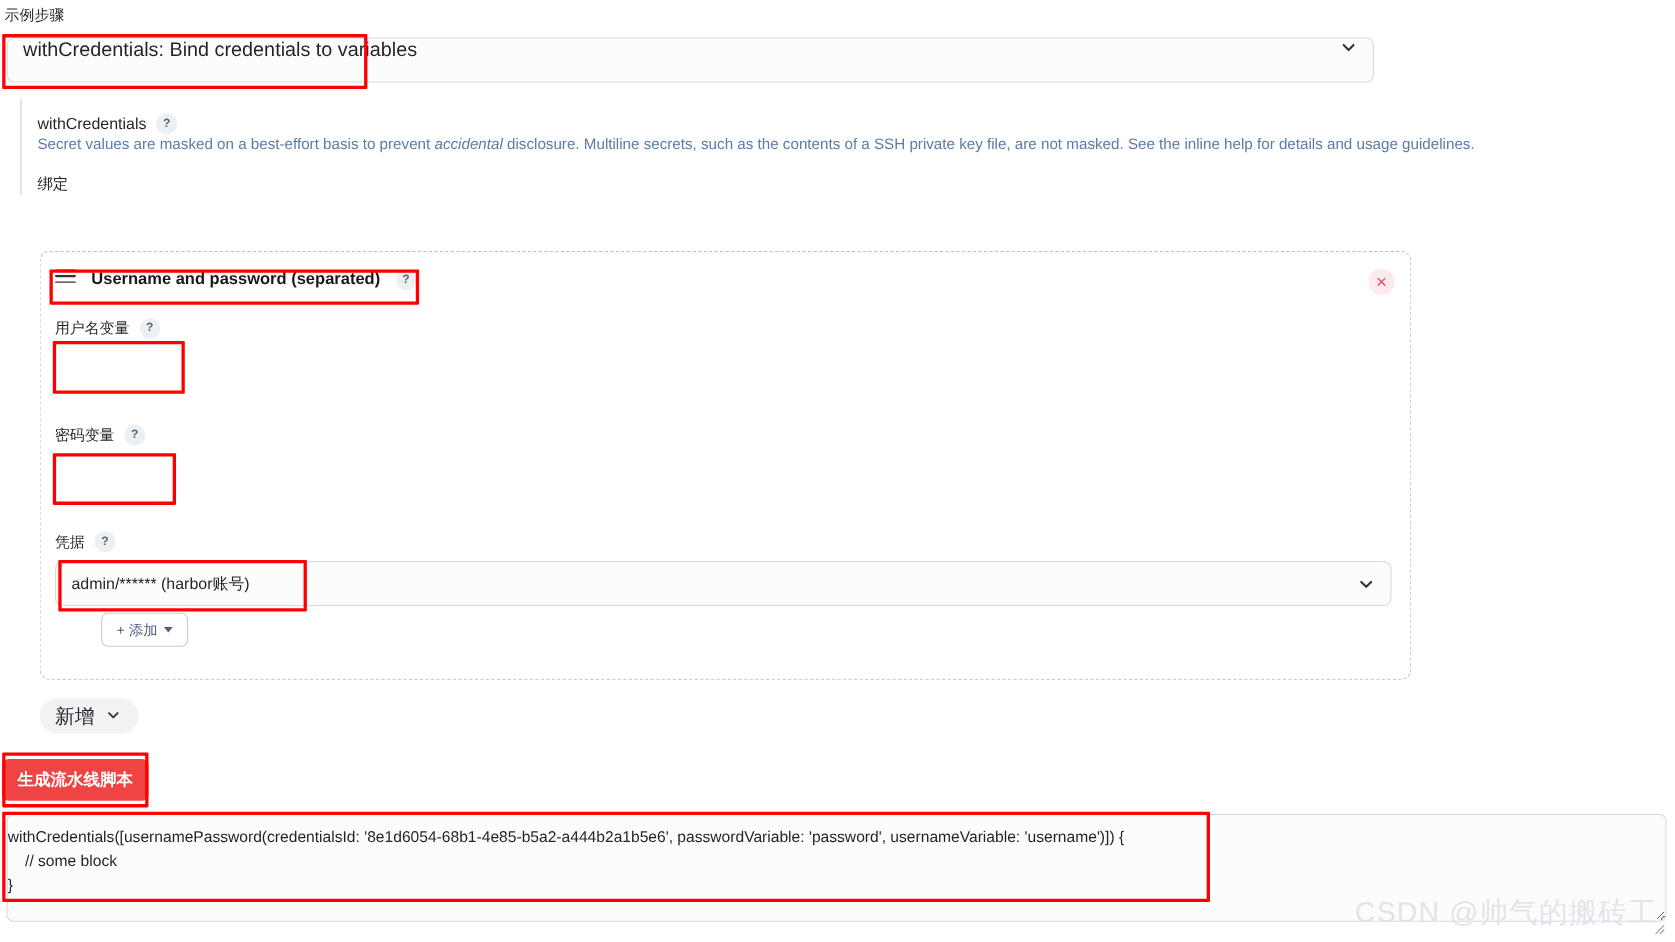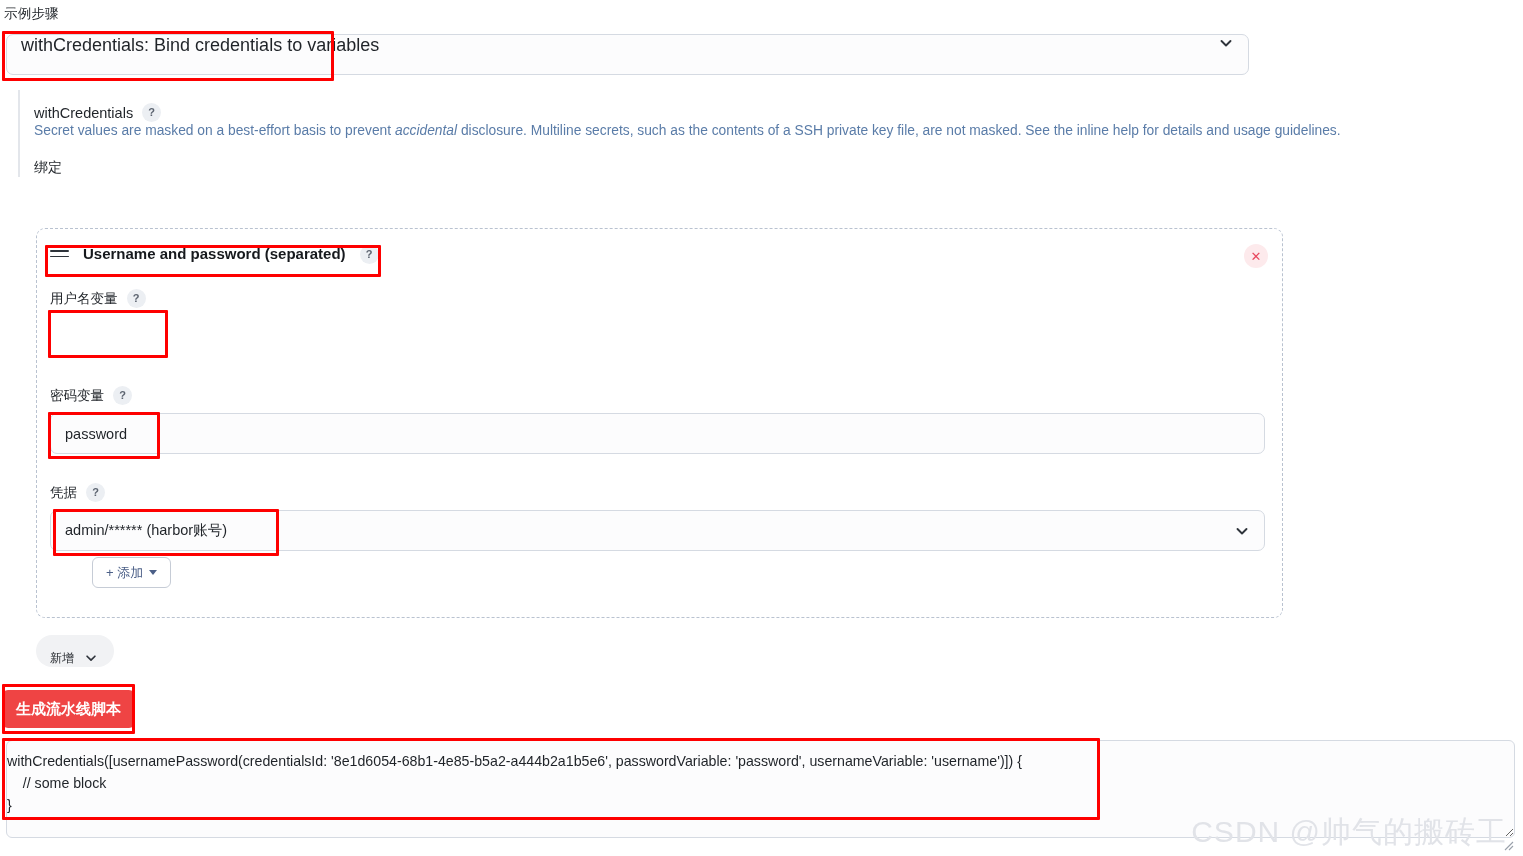--- a/index.html
+++ b/index.html
@@ -221,24 +221,24 @@
 
   .new-btn {
     position: absolute;
     left: 36px;
     top: 635px;
     height: 32px;
     padding: 0 14px;
     background: #f1f2f4;
     border: none;
     border-radius: 16px;
-    font-size: 12px;
+    font-size: 18px;
     color: #1f2328;
     display: inline-flex;
-    align-items: flex-end;
+    align-items: center;
     gap: 10px;
     cursor: pointer;
     font-family: "Liberation Sans", sans-serif;
   }
 
   .gen-btn {
     position: absolute;
     left: 2px;
     top: 690px;
     height: 38px;
@@ -278,21 +278,21 @@
     width: 13px;
     height: 13px;
     z-index: 30;
     pointer-events: none;
   }
 
   .watermark {
     position: absolute;
     right: 16px;
     top: 812px;
-    font-size: 30px;
+    font-size: 26px;
     color: #e1e3e8;
     letter-spacing: 1px;
     user-select: none;
     z-index: 20;
     font-family: "Liberation Sans", sans-serif;
   }
 </style>
 </head>
 <body>
 
@@ -341,21 +341,20 @@
         <span>用户名变量</span>
         <span class="help">?</span>
       </div>
     </div>
 
     <div class="field" style="top:157px;">
       <div class="field-label">
         <span>密码变量</span>
         <span class="help">?</span>
       </div>
-      <input class="field-input" type="text" value="password" style="">
     </div>
 
     <div class="field" style="top:254px;">
       <div class="field-label">
         <span>凭据</span>
         <span class="help">?</span>
       </div>
       <div class="field-select">
         <span class="val">admin/****** (harbor账号)</span>
         <span class="chev">

